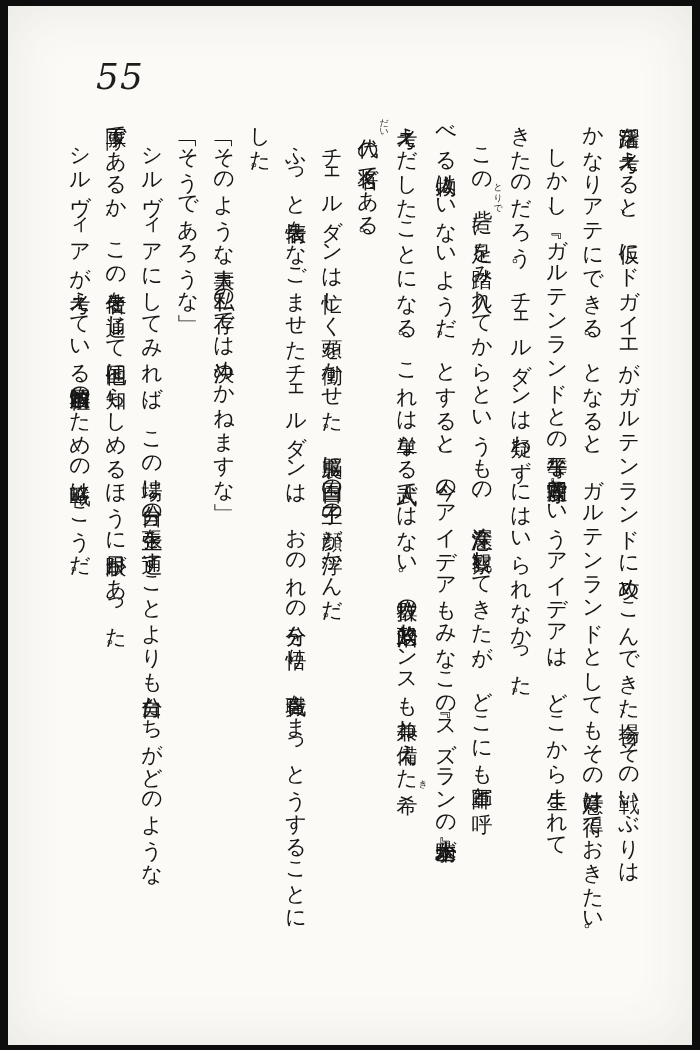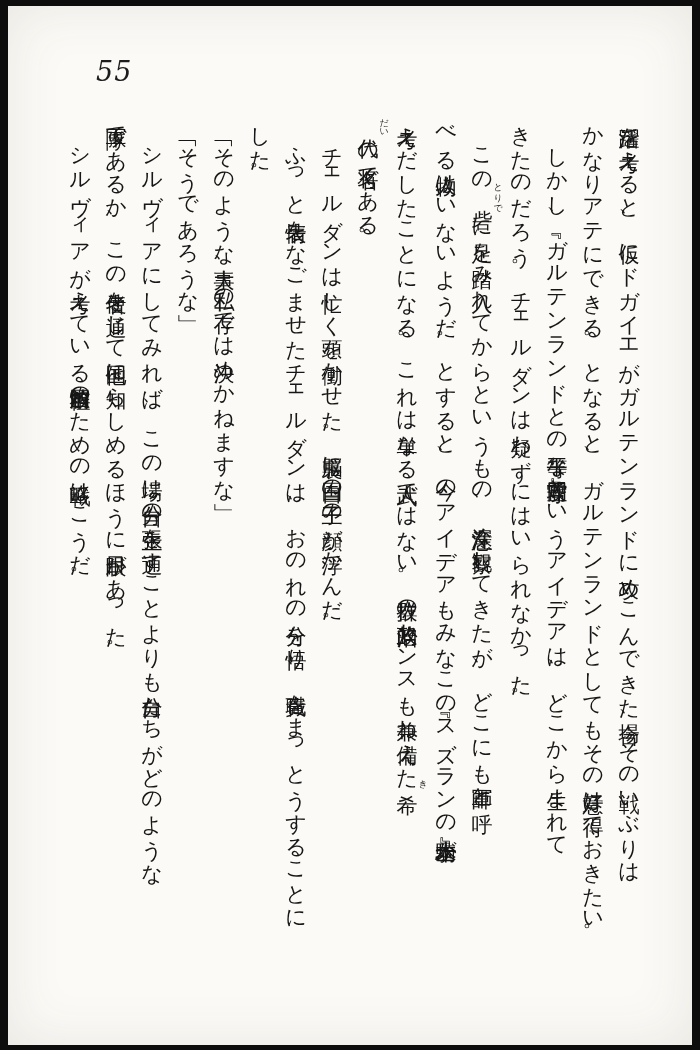--- a/index.html
+++ b/index.html
@@ -23,21 +23,21 @@
     box-shadow: inset 0 0 55px rgba(70,65,55,0.10);
     overflow: hidden;
   }
 
   .page-number {
     position: absolute;
     top: 50px;
     left: 88px;
     font-family: "DejaVu Serif", serif;
     font-style: italic;
-    font-size: 27px;
+    font-size: 36px;
     color: #1c1c1c;
     letter-spacing: 1px;
   }
 
   .text-block {
     position: absolute;
     top: 106px;
     right: 45px;
     height: 840px;
     width: 576px;

